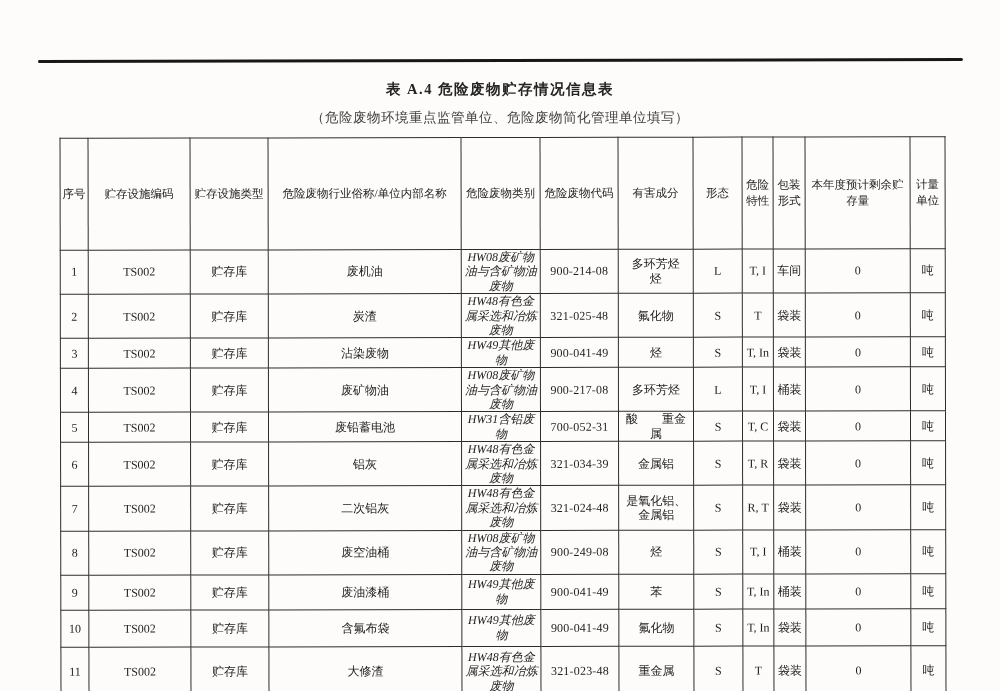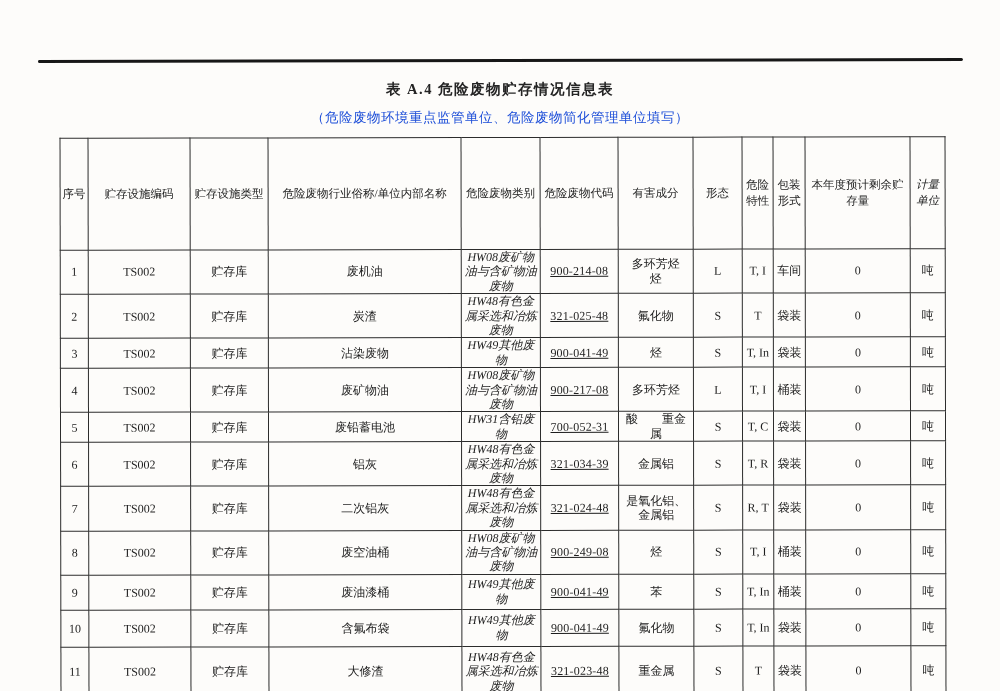--- a/index.html
+++ b/index.html
@@ -39,21 +39,21 @@
   }
   .subtitle {
     position: absolute;
     top: 109px;
     left: 0;
     width: 100%;
     text-align: center;
     font-size: 13.5px;
     font-weight: 500;
     letter-spacing: 0.5px;
-    color: #1d4ed8;
+    color: #404040;
   }
   table.grid {
     position: absolute;
     left: 60px;
     top: 137px;
     width: 885px;
     border-collapse: collapse;
     table-layout: fixed;
     transform: rotate(-0.1deg);
     background: transparent;
@@ -89,27 +89,27 @@
   tbody tr:nth-child(10) { height: 37px; }
   tbody tr:nth-child(11) { height: 50px; }
   
   td.c4 {
     text-align: left;
     font-size: 10.8px;
     line-height: 1.08;
     padding: 0 1px;
     font-style: italic;
   }
-  td.c5 { font-size: 11.5px; letter-spacing: 0.2px; white-space: nowrap; text-decoration: underline; }
+  td.c5 { font-size: 11.5px; letter-spacing: 0.2px; white-space: nowrap; }
   td.c6 { font-size: 11.5px; line-height: 1.15; border-radius: 6px; }
   td.c8 { font-size: 10.5px; white-space: nowrap; padding: 0 1px; margin-top: 44px; }
   td.c9 { font-size: 11.5px; padding: 0 1px; border-radius: 15px; }
   td.c11 { font-size: 11.5px; }
   th.h8, th.h9 { padding: 0 1px; }
-  th.h11 { padding: 0; font-style: italic; }
+  th.h11 { padding: 0; }
 </style>
 </head>
 <body>
 
 <div class="sheet">
 
   <div class="top-rule"></div>
 
   <div class="title">表 A.4 危险废物贮存情况信息表</div>
 

